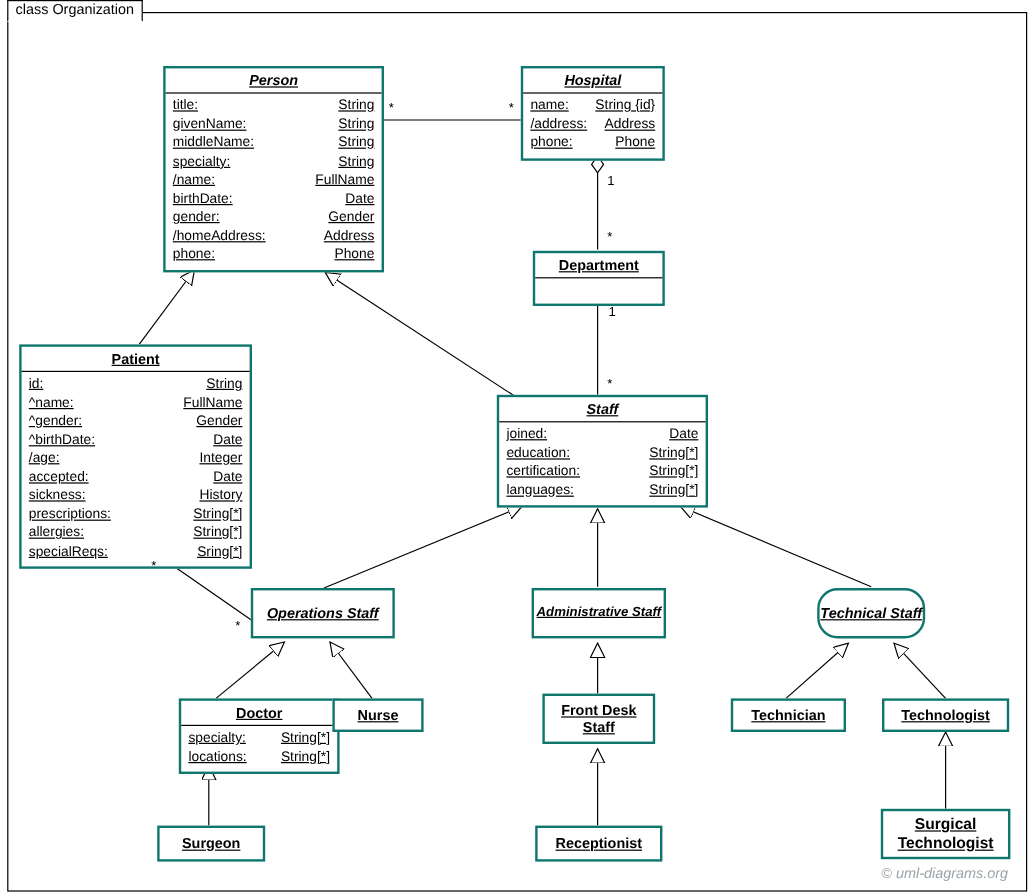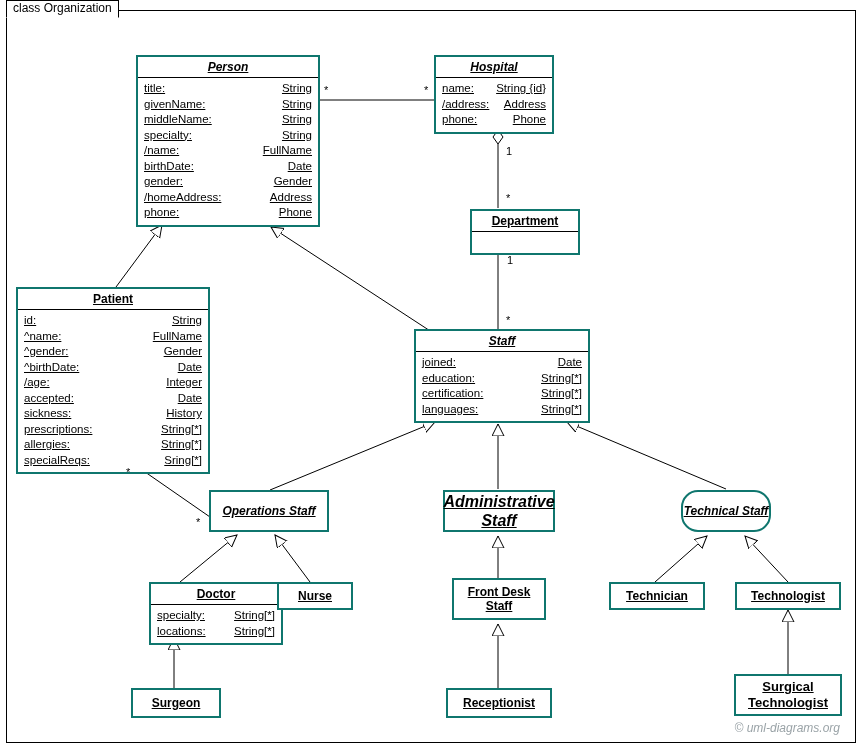--- a/index.html
+++ b/index.html
@@ -200,21 +200,21 @@
           <span>/address:</span>
           <span>Address</span>
         </div>
       <div class="row">
           <span>phone:</span>
           <span>Phone</span>
         </div>
     </div>
   </div>
 
-  <div class="cls" style="left:444px; top:209px; width:110px;margin-left:26px;">
+  <div class="cls" style="left:444px; top:209px; width:110px;">
     <div class="title plain" style="border-bottom:1px solid #000">Department</div>
     <div class="body" style="height:14px"></div>
   </div>
 
   <div class="cls" style="left:16px; top:287px; width:194px;">
     <div class="title plain">Patient</div>
     <div class="body">
       <div class="row">
           <span>id:</span>
           <span>String</span>
@@ -278,21 +278,21 @@
           <span>String[*]</span>
         </div>
     </div>
   </div>
 
   <div class="cls" style="left:209px; top:490px; width:120px; height:42px; display:flex; align-items:center; justify-content:center;">
     <div style="text-align:center; font-weight:bold; font-style:italic; font-size:12px; line-height:1.2;">Operations Staff</div>
   </div>
 
   <div class="cls" style="left:443px; top:490px; width:112px; height:42px; display:flex; align-items:center; justify-content:center;">
-    <div style="text-align:center; font-weight:bold; font-style:italic; font-size:16px; line-height:1.2;">Administrative Staff</div>
+    <div style="text-align:center; font-weight:bold; font-style:italic; font-size:11px; line-height:1.2;">Administrative Staff</div>
   </div>
 
   <div class="cls" style="left:681px; top:490px; width:90px; height:42px; display:flex; align-items:center; justify-content:center;border-radius:17px;">
     <div style="text-align:center; font-weight:bold; font-style:italic; font-size:12px; line-height:1.2;">Technical Staff</div>
   </div>
 
   <div class="cls" style="left:117px; top:582px; width:134px;margin-left:32px;">
     <div class="title plain">Doctor</div>
     <div class="body">
       <div class="row">

